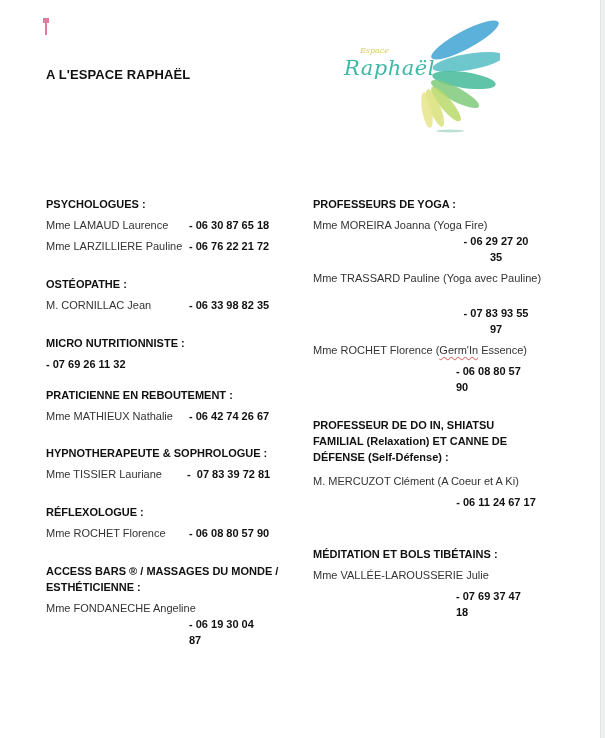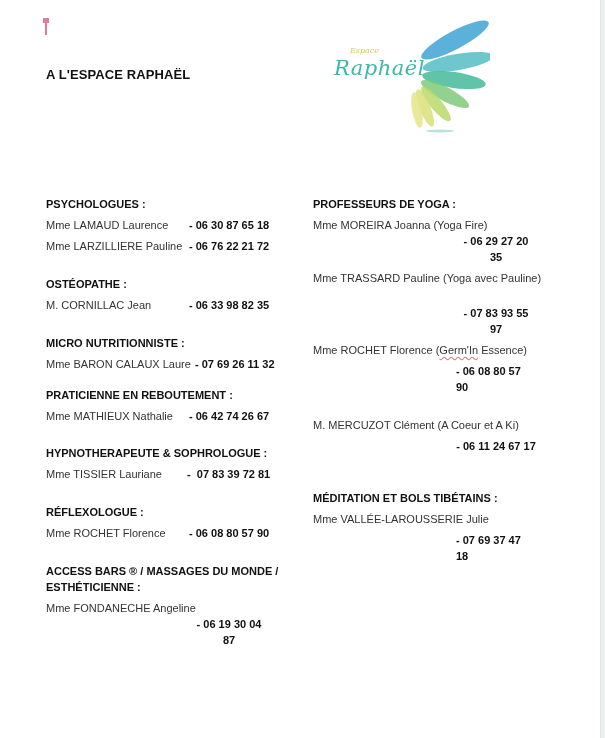--- a/index.html
+++ b/index.html
@@ -4,21 +4,21 @@
 <style>
   html, body { margin: 0; padding: 0; background: #ffffff; }
   body { width: 605px; height: 738px; position: relative; overflow: hidden;
          font-family: "Liberation Sans", sans-serif; color: #222; }
   .edge { position: absolute; left: 600px; top: 0; width: 5px; height: 738px;
           background: #eef0ef; border-left: 1px solid #e2e4e3; }
   .pin { position: absolute; left: 43px; top: 18px; width: 6px; height: 18px; }
   .pin .head { position: absolute; left: 0; top: 0; width: 6px; height: 5px; background: #e47a9e; }
   .pin .stem { position: absolute; left: 2px; top: 4px; width: 2px; height: 13px; background: #e47a9e; }
   .title { position: absolute; left: 46px; top: 67px; font-size: 13px; font-weight: bold; color: #111; letter-spacing: 0.1px; }
-  .logo { position: absolute; left: 320px; top: 10px; width: 170px; height: 130px; text-align: right; }
+  .logo { position: absolute; left: 330px; top: 10px; width: 170px; height: 130px; text-align: right; }
   .logo .small { position: absolute; left: 30px; top: 36px; font-family: "DejaVu Serif", serif; font-style: italic;
                  font-size: 8px; color: #d2cd6a; }
   .logo .big { position: absolute; left: 14px; top: 46px; font-family: "DejaVu Serif", serif; font-style: italic;
                font-size: 21px; color: #3fb8a6; letter-spacing: 0.5px; }
   .col { position: absolute; font-size: 11px; }
   .col.left { left: 46px; top: 196px; width: 240px; }
   .col.right { left: 313px; top: 196px; width: 240px; }
   .section { margin-bottom: 0; }
   .heading { font-weight: bold; font-size: 11px; color: #111; line-height: 16px; }
   .row { display: flex; line-height: 16px; margin-top: 5px; color: #333; }
@@ -71,21 +71,20 @@
     <div class="heading">OSTÉOPATHE :</div>
     <div class="row">
       <span class="name" style="width:143px">M. CORNILLAC Jean</span>
       <span class="phone">- 06 33 98 82 35</span>
     </div>
   </div>
 
   <div class="section" style="margin-top:22px">
     <div class="heading">MICRO NUTRITIONNISTE :</div>
     <div class="row">
-      <span class="name" style="width:149px">Mme BARON CALAUX Laure</span>
       <span class="phone">- 07 69 26 11 32</span>
     </div>
   </div>
 
   <div class="section" style="margin-top:15px">
     <div class="heading">PRATICIENNE EN REBOUTEMENT :</div>
     <div class="row">
       <span class="name" style="width:143px">Mme MATHIEUX Nathalie</span>
       <span class="phone">- 06 42 74 26 67</span>
     </div>
@@ -105,21 +104,21 @@
       <span class="name" style="width:143px">Mme ROCHET Florence</span>
       <span class="phone">- 06 08 80 57 90</span>
     </div>
   </div>
 
   <div class="section" style="margin-top:22px">
     <div class="heading" style="width:235px">ACCESS BARS ® / MASSAGES DU MONDE / ESTHÉTICIENNE :</div>
     <div class="row">
       <span class="name">Mme FONDANECHE Angeline</span>
     </div>
-    <div class="phone-line" style="text-align:center;padding-left:143px">- 06 19 30 04 87</div>
+    <div class="phone-line" style="text-align:left;padding-left:143px">- 06 19 30 04 87</div>
   </div>
 </div>
 
 <div class="col right">
   <div class="section">
     <div class="heading">PROFESSEURS DE YOGA :</div>
     <div class="row">
       <span class="name">Mme MOREIRA Joanna (Yoga Fire)</span>
     </div>
     <div class="phone-line" style="text-align:center;padding-left:143px">- 06 29 27 20 35</div>
@@ -127,20 +126,21 @@
       <span class="name">Mme TRASSARD Pauline (Yoga avec Pauline)</span>
     </div>
     <div class="phone-line" style="text-align:center;padding-left:143px;margin-top:19px">- 07 83 93 55 97</div>
     <div class="row">
       <span class="name"><span>Mme ROCHET Florence (</span><span class="underline">Germ'In</span><span> Essence)</span></span>
     </div>
     <div class="phone-line" style="text-align:left;padding-left:143px;margin-top:5px">- 06 08 80 57 90</div>
   </div>
 
   <div class="section" style="margin-top:22px">
+    <div class="heading" style="width:210px">PROFESSEUR DE DO IN, SHIATSU FAMILIAL (Relaxation) ET CANNE DE DÉFENSE (Self-Défense) :</div>
     <div class="row" style="margin-top:8px">
       <span class="name">M. MERCUZOT Clément (A Coeur et A Ki)</span>
     </div>
     <div class="phone-line" style="text-align:center;padding-left:143px;margin-top:5px">- 06 11 24 67 17</div>
   </div>
 
   <div class="section" style="margin-top:36px">
     <div class="heading">MÉDITATION ET BOLS TIBÉTAINS :</div>
     <div class="row">
       <span class="name">Mme VALLÉE-LAROUSSERIE Julie</span>

